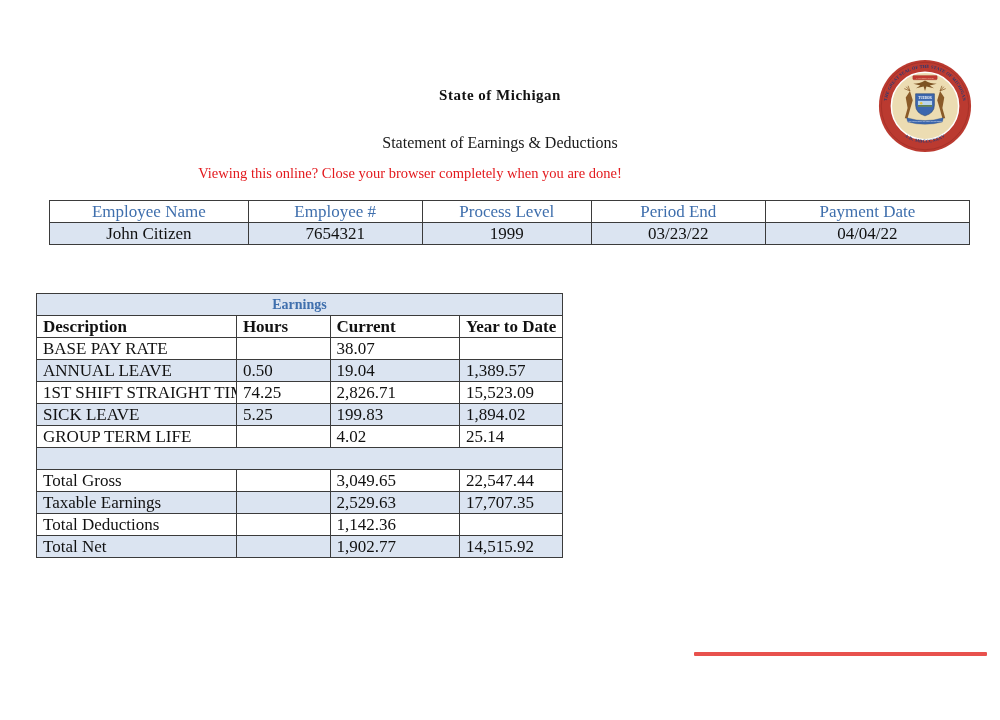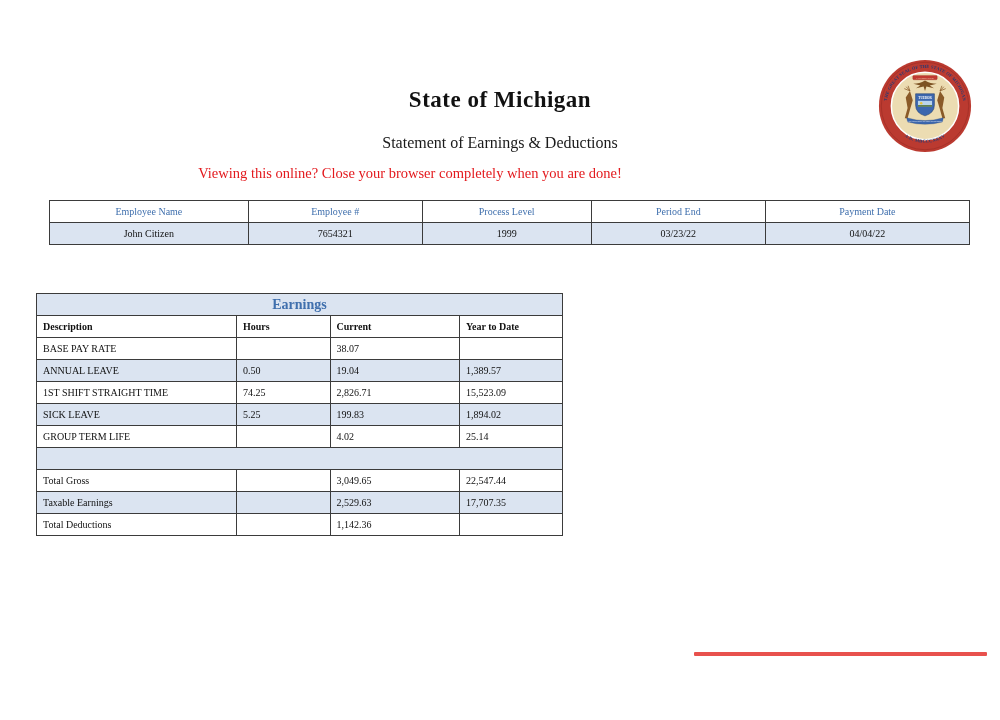--- a/index.html
+++ b/index.html
@@ -8,40 +8,40 @@
     background:#ffffff;
     font-family:"Liberation Serif", serif;
     position:relative;
     overflow:hidden;
   }
   .page { position:absolute; inset:0; background:#ffffff; }
 
   
   .doc-title {
     position:absolute; top:87px; left:0; width:1000px;
-    text-align:center; font-size:23px; font-weight:bold; color:#111;
+    text-align:center; font-size:15px; font-weight:bold; color:#111;
     letter-spacing:0.5px;
   }
   .doc-subtitle {
     position:absolute; top:134px; left:0; width:1000px;
     text-align:center; font-size:16px; color:#1a1a1a;
   }
   .doc-warning {
     position:absolute; top:165px; left:0; width:820px;
     text-align:center; font-size:14.5px; color:#e3191d;
   }
 
   
   .seal { position:absolute; left:878px; top:59px; width:94px; height:94px; }
 
   
   table { border-collapse:collapse; table-layout:fixed; }
   td {
     border:1px solid #3b3b3b;
-    font-size:10px; color:#111;
+    font-size:17px; color:#111;
     height:22px; padding:0 6px;
     overflow:hidden; white-space:nowrap;
   }
   .rowblue td, td.rowblue { background:#dbe4f1; }
 
   .employee-table { position:absolute; left:49px; top:200px; width:921px; }
   .employee-table td { text-align:center; }
   .employee-table .hdr td { color:#3f6fad; background:#ffffff; }
   .employee-table .val td { background:#dbe4f1; }
 
@@ -213,20 +213,26 @@
       <td class="c-num"></td>
       <td class="c-num">2,529.63</td>
       <td class="c-num">17,707.35</td>
     </tr>
     <tr>
       <td class="c-desc">Total Deductions</td>
       <td class="c-num"></td>
       <td class="c-num">1,142.36</td>
       <td class="c-num"></td>
     </tr>
+    <tr class="rowblue">
+      <td class="c-desc">Total Net</td>
+      <td class="c-num"></td>
+      <td class="c-num">1,902.77</td>
+      <td class="c-num">14,515.92</td>
+    </tr>
   </tbody>
     </table>
 
   <div class="site-logo">
     <div class="logo-underline"></div>
   </div>
 
 </div>
 
 </body></html>

